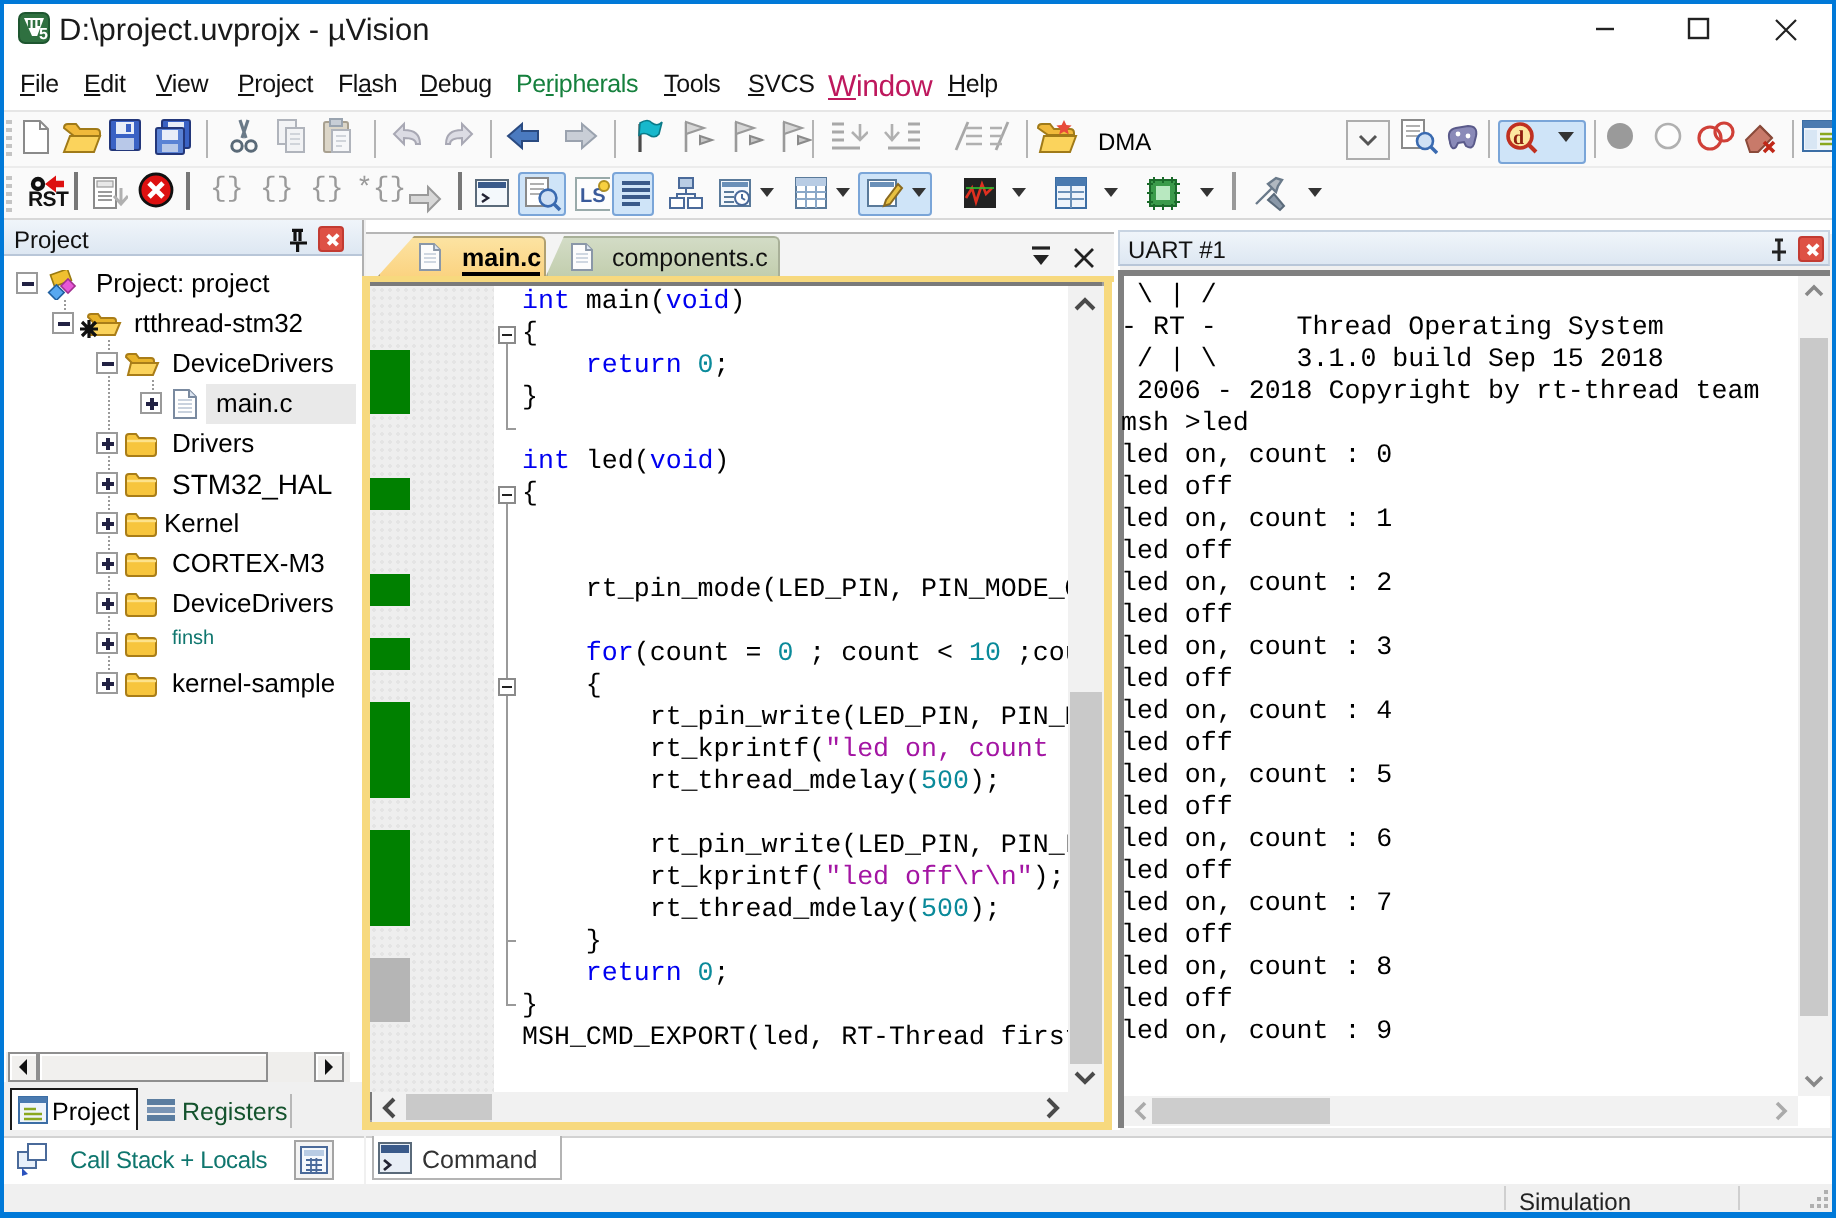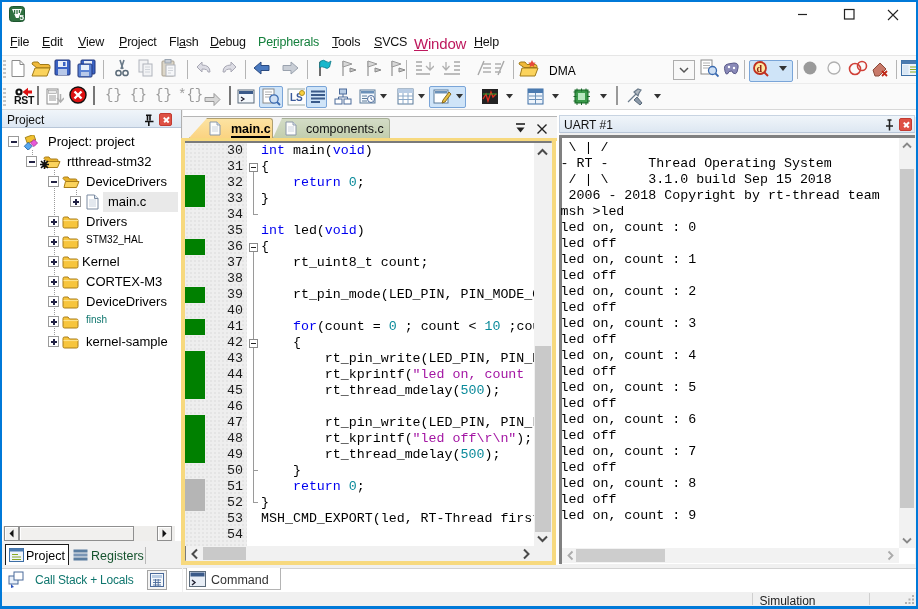--- a/index.html
+++ b/index.html
@@ -17,20 +17,21 @@
 .sep1{position:absolute;top:60px;width:1px;height:19px;background:#b4b4b4}
 u{text-decoration:underline}
 </style></head><body>
 <div id="win">
 <svg class="a" style="left:9px;top:6px" width="16" height="16">
       <rect x="0.5" y="0.5" width="15" height="15" rx="3" fill="#2f7040" stroke="#1e5630"></rect>
       <path d="M3 3 h10 l-3.4 9 h-2.6 z" fill="#fff"></path>
       <path d="M5.6 4 v4 M8 4 v4 M10.4 4 v3" stroke="#2f7040" stroke-width="1.3"></path>
       <text x="10.5" y="13.5" font-size="8" font-weight="bold" fill="#fff" font-family="Liberation Sans">5</text>
     </svg>
+<div class="a" style="left:29.5px;top:7px;font-size:15.5px;color:#1a1a1a">D:\project.uvprojx - µVision</div>
 <svg class="a" style="left:775px;top:0" width="45" height="28">
       <line x1="23" y1="14.5" x2="32" y2="14.5" stroke="#222" stroke-width="1.2"></line>
     </svg>
 <svg class="a" style="left:824px;top:0" width="45" height="28">
       <rect x="20.5" y="9.5" width="9.5" height="9.5" fill="none" stroke="#222" stroke-width="1.2"></rect>
     </svg>
 <svg class="a" style="left:869px;top:0" width="45" height="28">
       <path d="M19 10 L29 20 M29 10 L19 20" stroke="#222" stroke-width="1.1" fill="none"></path>
     </svg>
 <div class="a" style="left:10px;top:35px;font-size:12.5px;letter-spacing:-0.2px;color:#111"><u>F</u>ile</div>
@@ -363,21 +364,21 @@
     </svg>
 <div class="a" style="left:86px;top:214px;font-size:13px;color:#000">Drivers</div>
 <div class="exp p" style="left:48px;top:236px">
       <i></i>
       <b></b>
     </div>
 <svg class="a" style="left:62px;top:235px" width="17" height="14">
       <path d="M1 3.5 q0-1.5 1.5-1.5 h3.5 l1.5 2 h7 q1.5 0 1.5 1.5 v6 q0 1.5 -1.5 1.5 h-12 q-1.5 0 -1.5-1.5 z" fill="#f7c53d" stroke="#a97d18" stroke-width="1"></path>
       <path d="M1.5 5.5 h14.5" stroke="#fde28a" stroke-width="1.2"></path>
     </svg>
-<div class="a" style="left:86px;top:234px;font-size:10px;color:#000">STM32_HAL</div>
+<div class="a" style="left:86px;top:234px;font-size:14px;color:#000">STM32_HAL</div>
 <div class="exp p" style="left:48px;top:256px">
       <i></i>
       <b></b>
     </div>
 <svg class="a" style="left:62px;top:255px" width="17" height="14">
       <path d="M1 3.5 q0-1.5 1.5-1.5 h3.5 l1.5 2 h7 q1.5 0 1.5 1.5 v6 q0 1.5 -1.5 1.5 h-12 q-1.5 0 -1.5-1.5 z" fill="#f7c53d" stroke="#a97d18" stroke-width="1"></path>
       <path d="M1.5 5.5 h14.5" stroke="#fde28a" stroke-width="1.2"></path>
     </svg>
 <div class="a" style="left:82px;top:254px;font-size:13px;color:#000">Kernel</div>
 <div class="exp p" style="left:48px;top:276px">
@@ -491,66 +492,39 @@
 <div class="a" style="left:551px;top:141px;width:1px;height:420px;background:#a0a0a0"></div>
 <div class="a" style="left:185px;top:142.5px;width:367px;height:403.5px;overflow:hidden;background:#fff" id="docc">
 <div class="a" style="left:0;top:0;width:62px;height:404px;background-color:#eeeeee;background-image:radial-gradient(#e4e4e4 30%,transparent 32%);background-size:4px 4px"></div>
 <div class="a" style="left:0;top:32.5px;width:20px;height:32px;background:#008000"></div>
 <div class="a" style="left:0;top:96.5px;width:20px;height:16px;background:#008000"></div>
 <div class="a" style="left:0;top:144.5px;width:20px;height:16px;background:#008000"></div>
 <div class="a" style="left:0;top:176.5px;width:20px;height:16px;background:#008000"></div>
 <div class="a" style="left:0;top:208.5px;width:20px;height:48px;background:#008000"></div>
 <div class="a" style="left:0;top:272.5px;width:20px;height:48px;background:#008000"></div>
 <div class="a" style="left:0;top:336.5px;width:20px;height:32px;background:#b5b5b5"></div>
-<div class="a mono" style="left:21px;top:0.5px;width:37px;text-align:right;color:#1a1a1a">30
-31
-32
-33
-34
-35
-36
-37
-38
-39
-40
-41
-42
-43
-44
-45
-46
-47
-48
-49
-50
-51
-52
-53
-54
-</div>
 <div class="a" style="left:68px;top:29.5px;width:1px;height:42px;background:#9a9a9a"></div>
 <div class="a" style="left:68px;top:109.5px;width:1px;height:250px;background:#9a9a9a"></div>
 <div class="a" style="left:68px;top:205.5px;width:1px;height:122px;background:#9a9a9a"></div>
 <div class="a" style="left:68px;top:71.5px;width:5px;height:1px;background:#9a9a9a"></div>
 <div class="a" style="left:68px;top:327.5px;width:5px;height:1px;background:#9a9a9a"></div>
 <div class="a" style="left:68px;top:359.5px;width:5px;height:1px;background:#9a9a9a"></div>
 <div class="a" style="left:64px;top:20px;width:9px;height:9px;background:#fff;border:1px solid #8a8a8a"></div>
 <div class="a" style="left:66px;top:24px;width:5px;height:1px;background:#222"></div>
 <div class="a" style="left:64px;top:100px;width:9px;height:9px;background:#fff;border:1px solid #8a8a8a"></div>
 <div class="a" style="left:66px;top:104px;width:5px;height:1px;background:#222"></div>
 <div class="a" style="left:64px;top:196px;width:9px;height:9px;background:#fff;border:1px solid #8a8a8a"></div>
 <div class="a" style="left:66px;top:200px;width:5px;height:1px;background:#222"></div>
 <div class="a" style="left:0;top:0;width:349px;height:404px;overflow:hidden">
 <div class="a mono" style="left:76px;top:0.5px;color:#000"><span class="k">int</span> main(<span class="k">void</span>)</div>
 <div class="a mono" style="left:76px;top:16.5px;color:#000">{</div>
 <div class="a mono" style="left:76px;top:32.5px;color:#000">    <span class="k">return</span> <span class="n">0</span>;</div>
 <div class="a mono" style="left:76px;top:48.5px;color:#000">}</div>
 <div class="a mono" style="left:76px;top:80.5px;color:#000"><span class="k">int</span> led(<span class="k">void</span>)</div>
 <div class="a mono" style="left:76px;top:96.5px;color:#000">{</div>
-<div class="a mono" style="left:76px;top:112.5px;color:#000">    rt_uint8_t count;</div>
 <div class="a mono" style="left:76px;top:144.5px;color:#000">    rt_pin_mode(LED_PIN, PIN_MODE_OUTPUT);</div>
 <div class="a mono" style="left:76px;top:176.5px;color:#000">    <span class="k">for</span>(count = <span class="n">0</span> ; count &lt; <span class="n">10</span> ;count++)</div>
 <div class="a mono" style="left:76px;top:192.5px;color:#000">    {</div>
 <div class="a mono" style="left:76px;top:208.5px;color:#000">        rt_pin_write(LED_PIN, PIN_HIGH);</div>
 <div class="a mono" style="left:76px;top:224.5px;color:#000">        rt_kprintf(<span class="s">"led on, count : %d\r\n"</span>, count);</div>
 <div class="a mono" style="left:76px;top:240.5px;color:#000">        rt_thread_mdelay(<span class="n">500</span>);</div>
 <div class="a mono" style="left:76px;top:272.5px;color:#000">        rt_pin_write(LED_PIN, PIN_LOW);</div>
 <div class="a mono" style="left:76px;top:288.5px;color:#000">        rt_kprintf(<span class="s">"led off\r\n"</span>);</div>
 <div class="a mono" style="left:76px;top:304.5px;color:#000">        rt_thread_mdelay(<span class="n">500</span>);</div>
 <div class="a mono" style="left:76px;top:320.5px;color:#000">    }</div>

